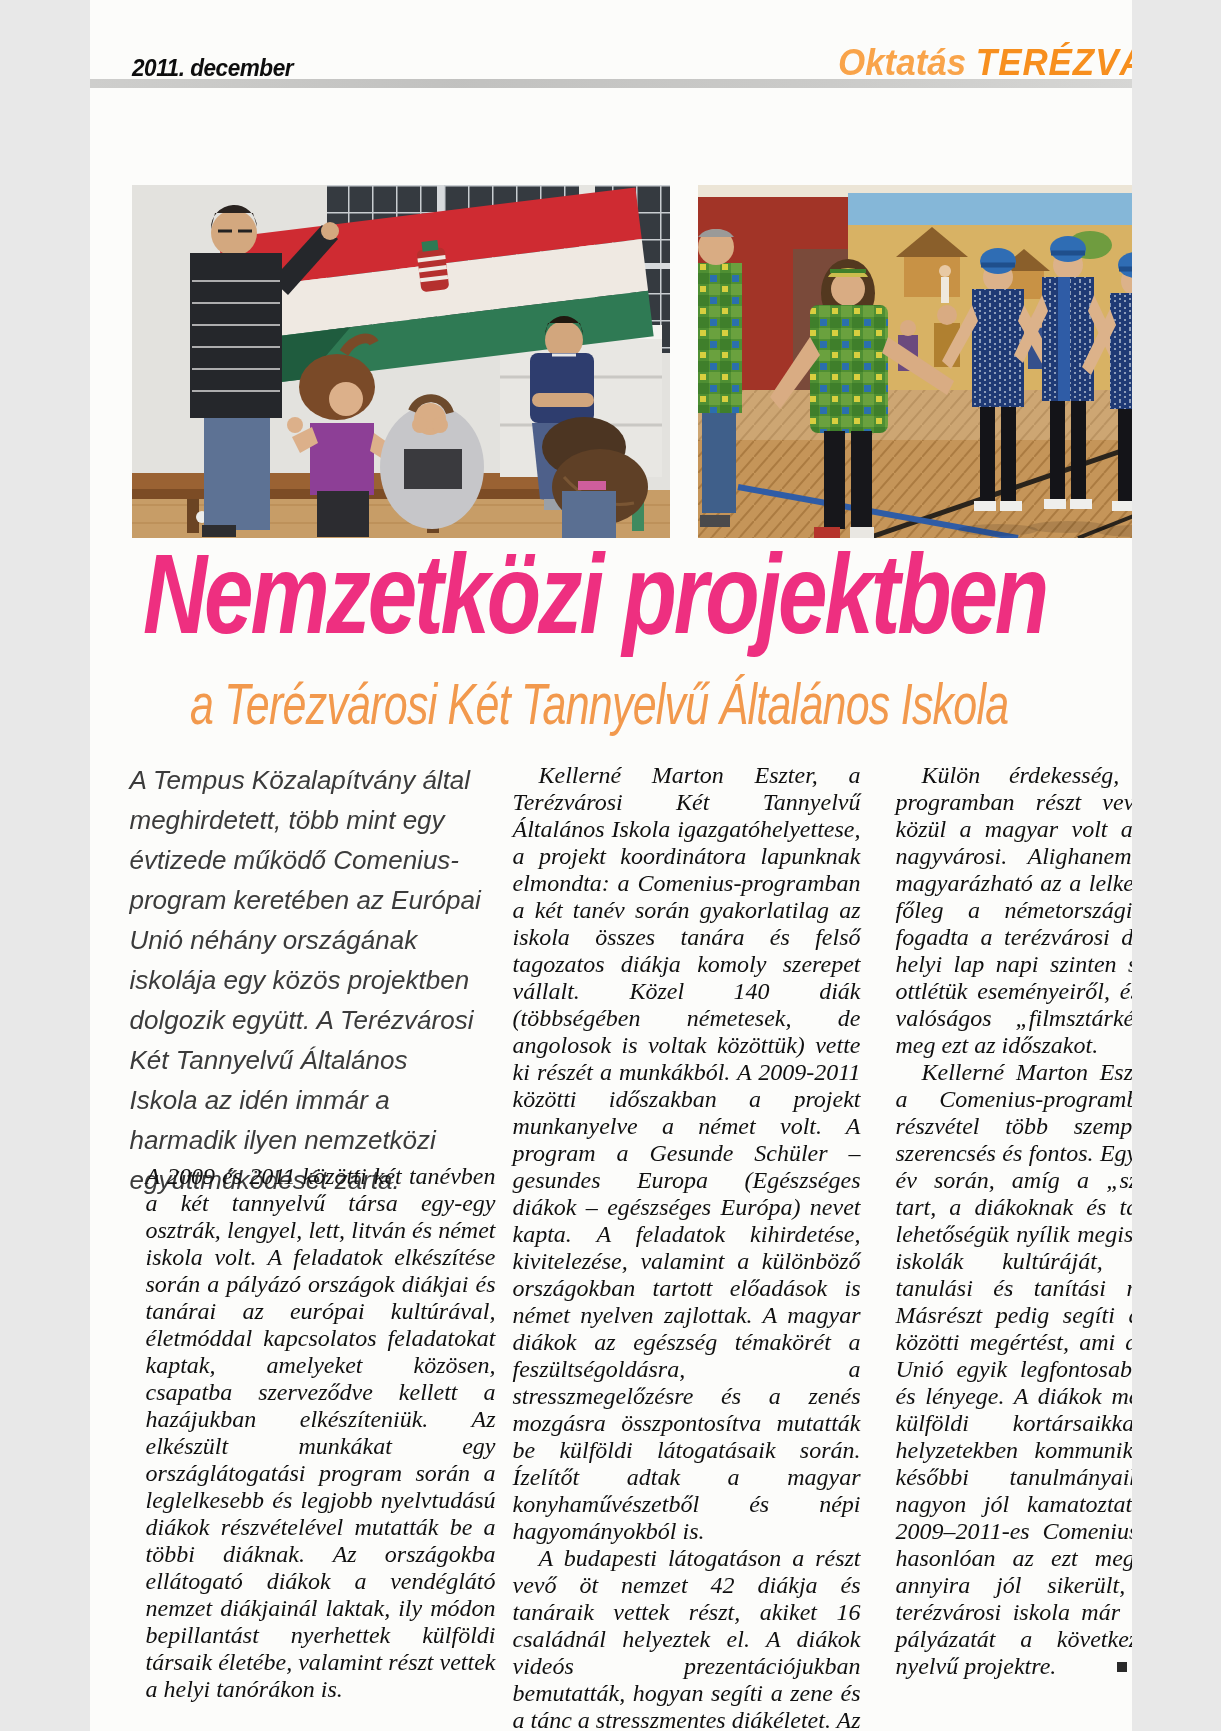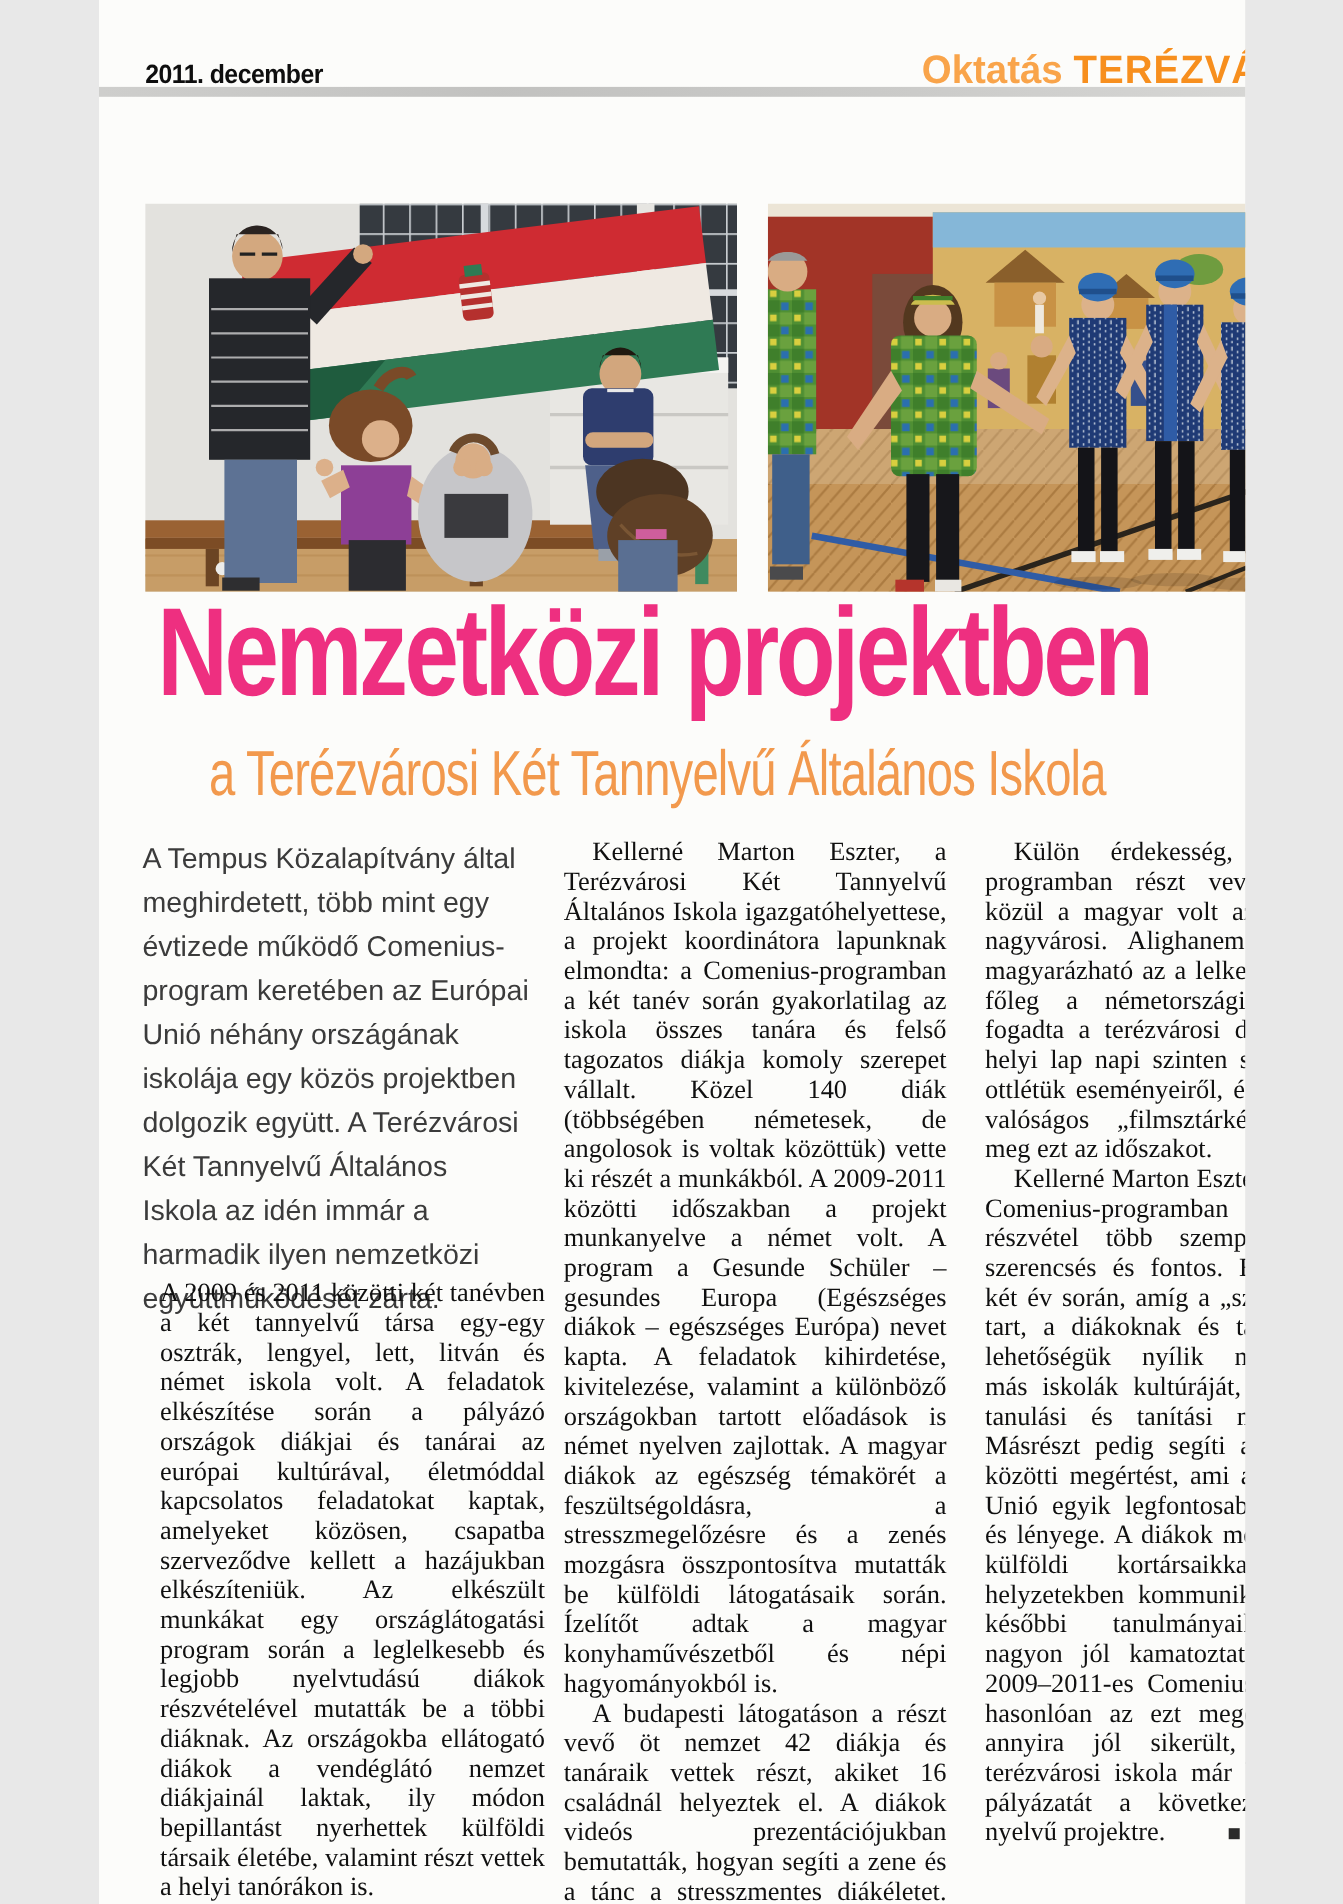--- a/index.html
+++ b/index.html
@@ -1,19 +1,19 @@
 <!DOCTYPE html>
 <html lang="hu"><head>
 <meta charset="utf-8">
 <style>
   html,body{margin:0;padding:0;background:#e8e8e8;}
   .page{
     position:relative;width:1042px;height:1731px;margin:0 auto;
     background:#fcfcfa;overflow:hidden;
-    font-family:"Liberation Serif",serif;color:#151515;
+    font-family:"Liberation Serif",serif;color:#151515;font-style:italic;
   }
   
   .hdr-date{
     position:absolute;left:42px;top:54px;
     font-family:"Liberation Sans",sans-serif;font-weight:bold;
     font-size:24px;letter-spacing:-0.5px;color:#0e0e0e;
     transform:scaleX(.94);transform-origin:left;
   }
   .hdr-rule{
     position:absolute;left:0;top:79px;width:1221px;height:9px;

